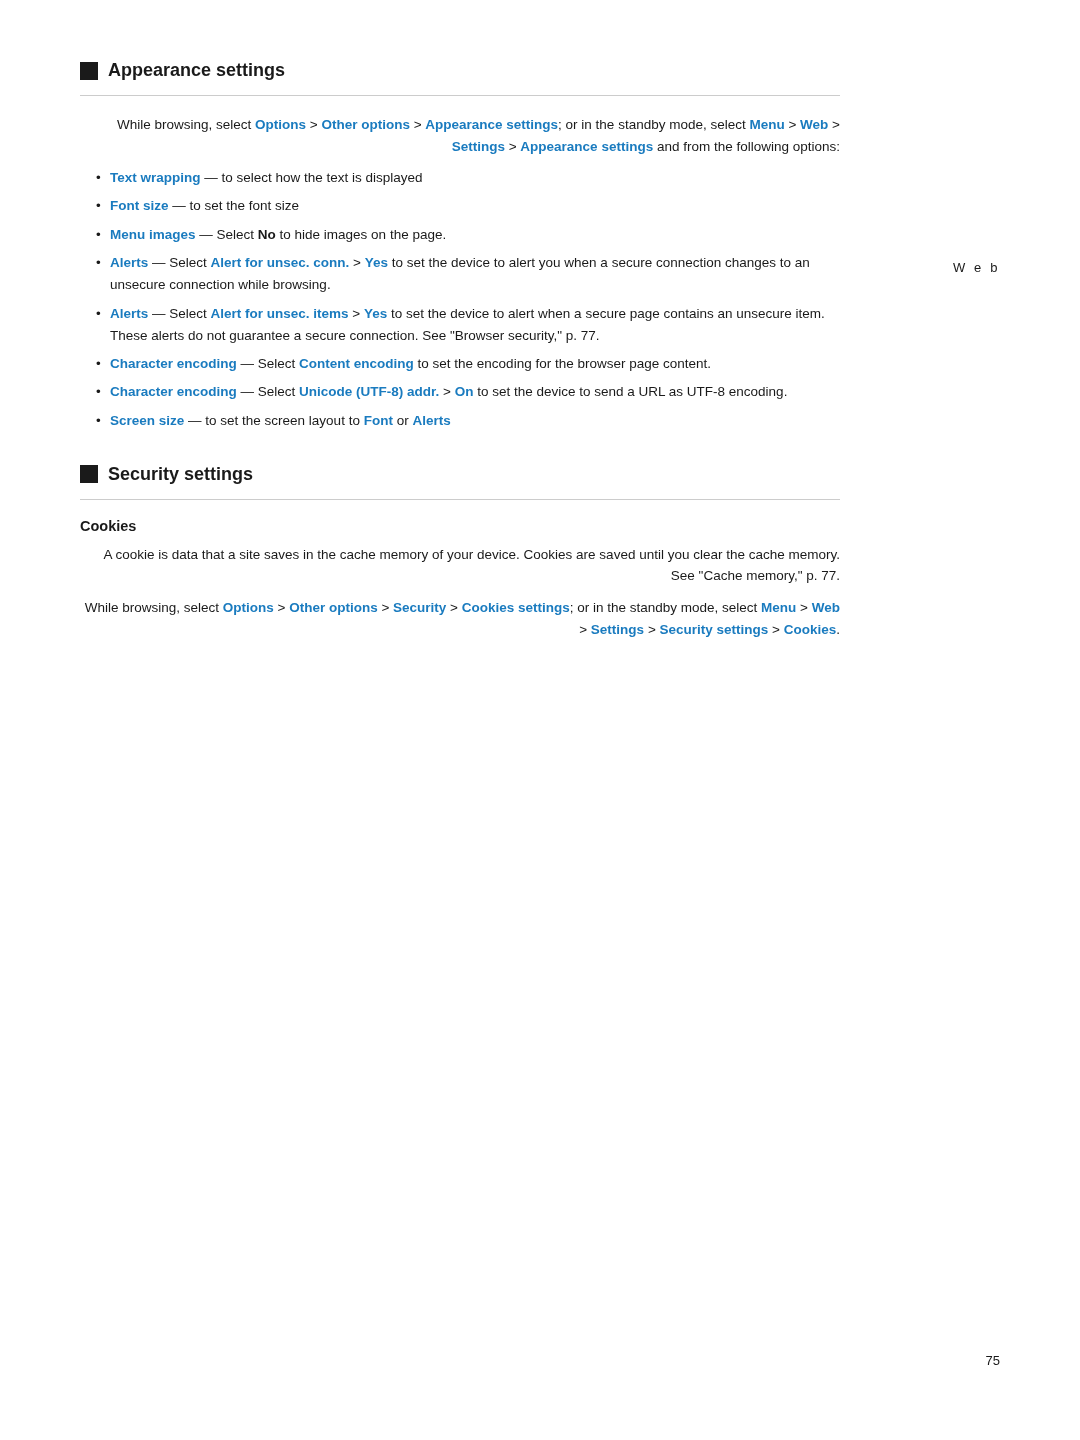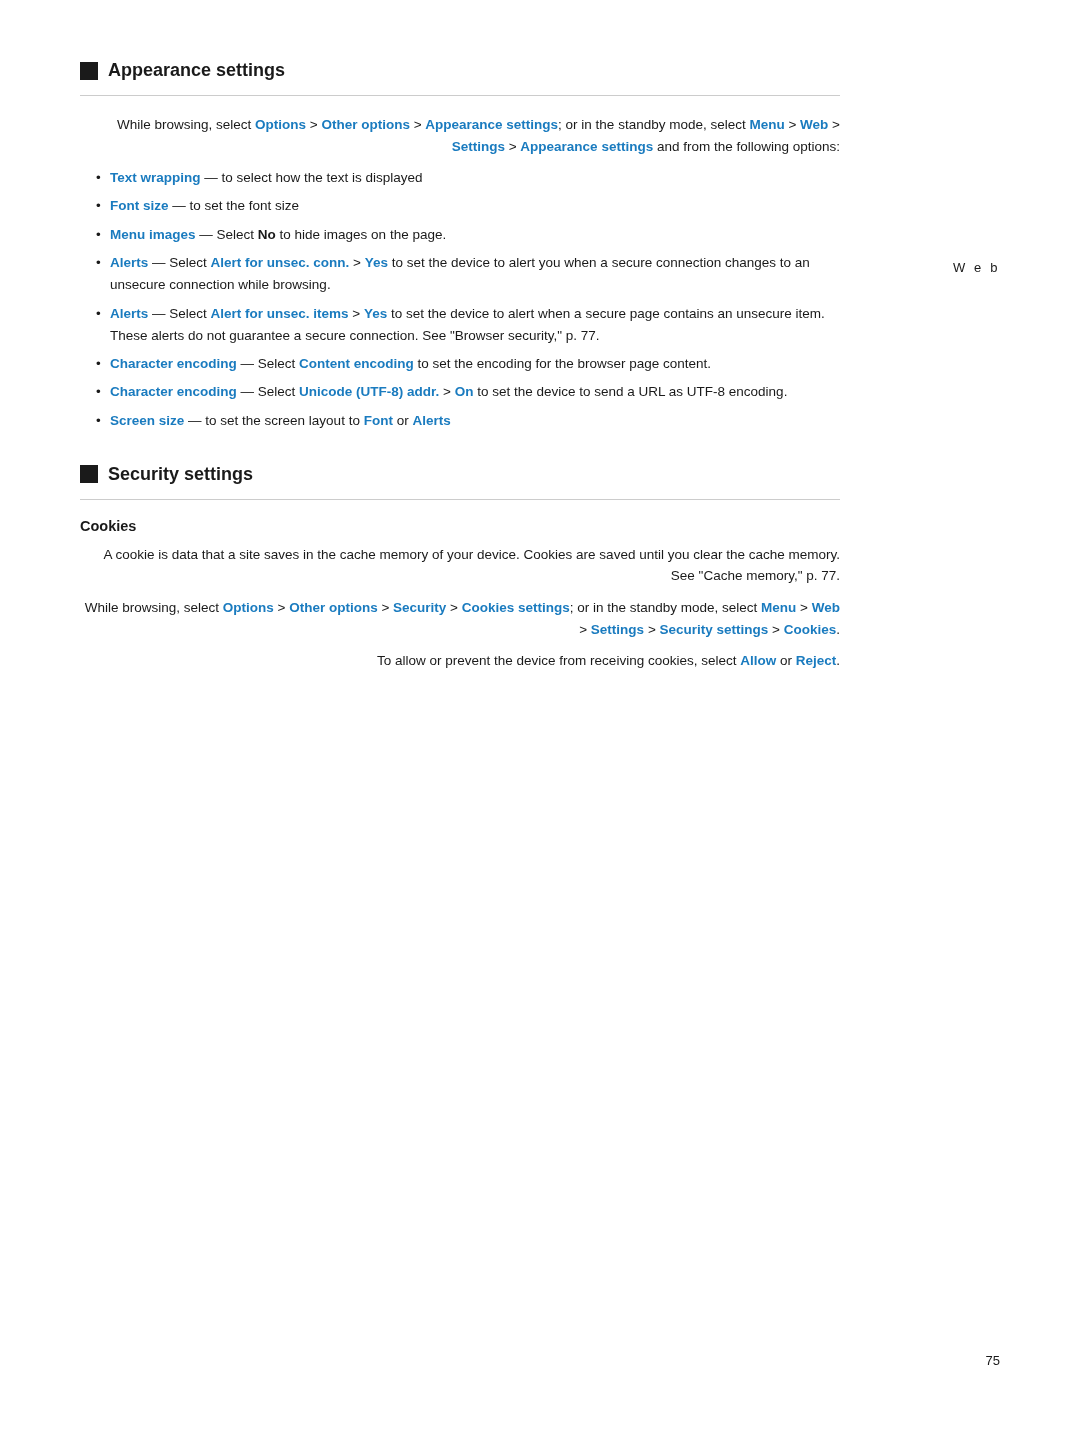--- a/index.html
+++ b/index.html
@@ -189,23 +189,20 @@
           A cookie is data that a site saves in the cache memory of your device. Cookies
           are saved until you clear the cache memory. See "Cache memory," p. 77.
         </p>
 
         <p class="body-text">
           While browsing, select <a class="blue-link">Options</a> &gt; <a class="blue-link">Other options</a> &gt; <a class="blue-link">Security</a> &gt; <a class="blue-link">Cookies
           settings</a>; or in the standby mode, select <a class="blue-link">Menu</a> &gt; <a class="blue-link">Web</a> &gt; <a class="blue-link">Settings</a> &gt; <a class="blue-link">Security
           settings</a> &gt; <a class="blue-link">Cookies</a>.
         </p>
 
-        <p class="body-text">
-          To allow or prevent the device from receiving cookies, select <a class="blue-link">Allow</a> or <a class="blue-link">Reject</a>.
-        </p>
       </div>
     </div>
 
   </div>
 
   <div class="page-number">75</div>
 
 </div>
 
 </body></html>

